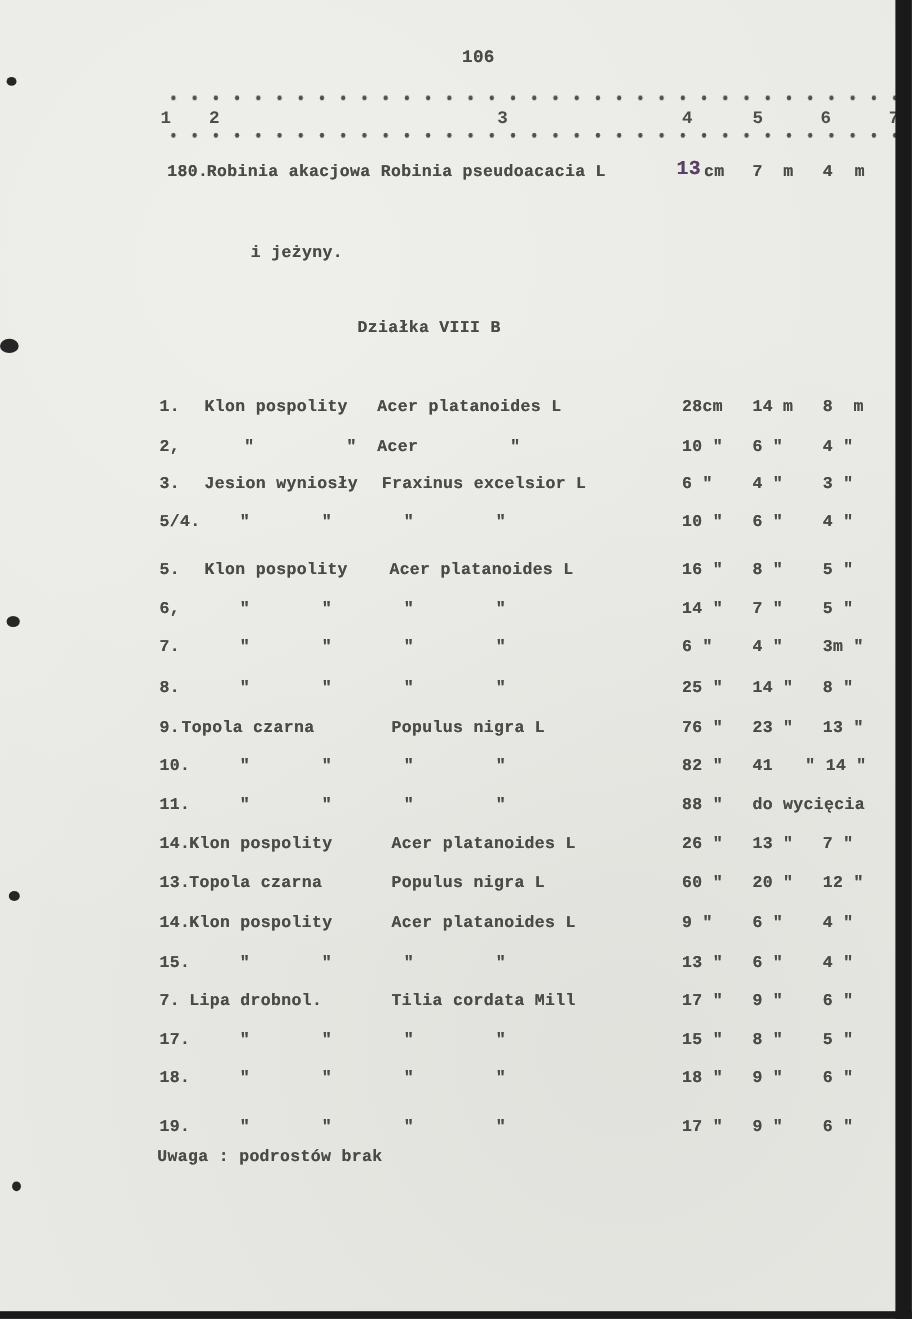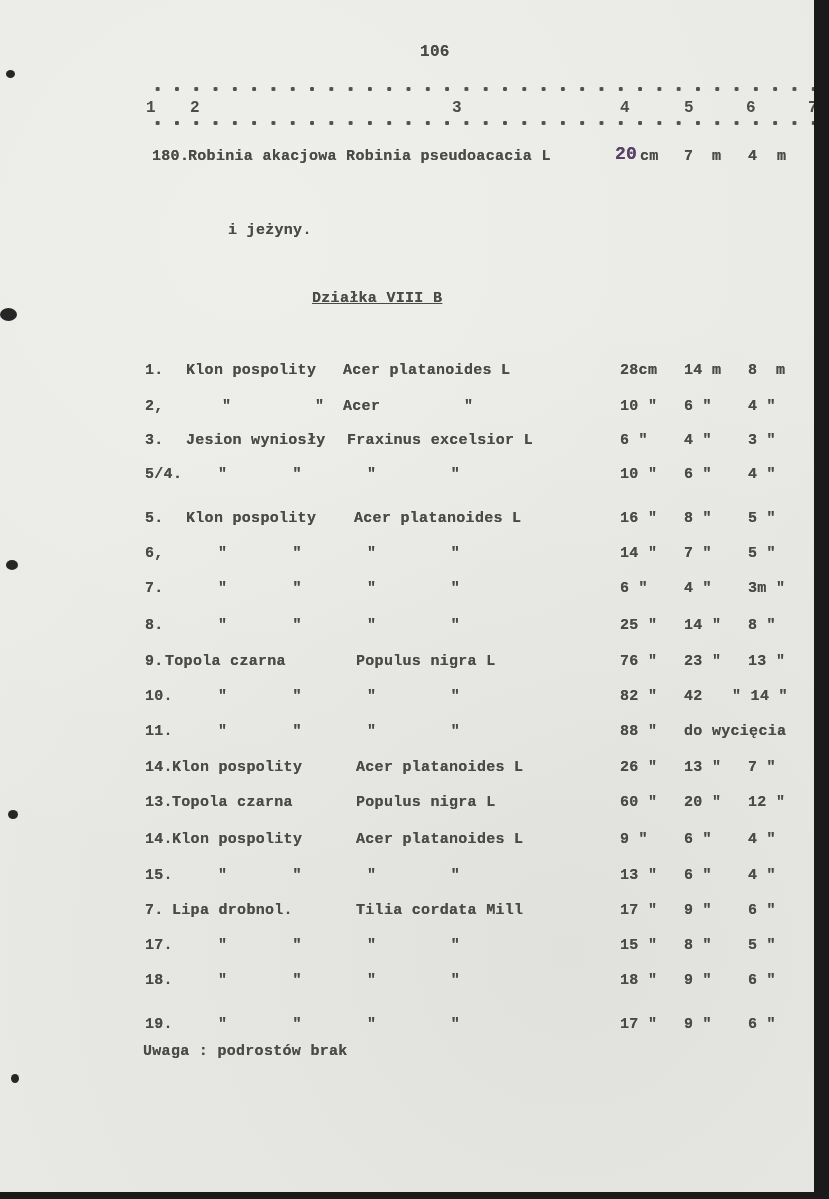--- a/index.html
+++ b/index.html
@@ -58,31 +58,31 @@
   <div class="colnum" style="left:190px;">2</div>
   <div class="colnum" style="left:452px;">3</div>
   <div class="colnum" style="left:620px;">4</div>
   <div class="colnum" style="left:684px;">5</div>
   <div class="colnum" style="left:746px;">6</div>
   <div class="colnum" style="left:808px;">7</div>
 
   <div>
     <span class="t" style="left:152px;top:148px;">180.</span>
     <span class="t" style="left:188px;top:148px;">Robinia akacjowa Robinia pseudoacacia L</span>
-    <span class="t ink" style="left:615px;top:144px;">20</span>
+    <span class="t ink" style="left:615px;top:144px;">13</span>
     <span class="t" style="left:640px;top:148px;">cm</span>
     <span class="t" style="left:684px;top:148px;">7</span>
     <span class="t" style="left:712px;top:148px;">m</span>
     <span class="t" style="left:748px;top:148px;">4</span>
     <span class="t" style="left:777px;top:148px;">m</span>
   </div>
 
   <div class="t" style="left:228px;top:222px;">i jeżyny.</div>
 
-  <div class="t" style="left:312px;top:290px;text-decoration:underline;">Działka VIII B</div>
+  <div class="t" style="left:325px;top:290px;">Działka VIII B</div>
 
   <div>
     <div class="row" style="top:362px;">
       <span class="t no">1.</span>
       <span class="t pl">Klon pospolity</span>
       <span class="t la">Acer platanoides L</span>
       <span class="t c1">28cm</span>
       <span class="t c2">14 m</span>
       <span class="t c3">8  m</span>
     </div>
@@ -148,21 +148,21 @@
       <span class="t la" style="left:356px;">Populus nigra L</span>
       <span class="t c1">76 "</span>
       <span class="t c2">23 "</span>
       <span class="t c3">13 "</span>
     </div>
     <div class="row" style="top:688px;text-align:right;">
       <span class="t no">10.</span>
       <span class="t pl" style="left:218px;">"       "</span>
       <span class="t la" style="left:367px;">"        "</span>
       <span class="t c1">82 "</span>
-      <span class="t c2">42</span>
+      <span class="t c2">41</span>
       <span class="t c3" style="left:732px;">" 14 "</span>
     </div>
     <div class="row" style="top:723px;">
       <span class="t no">11.</span>
       <span class="t pl" style="left:218px;">"       "</span>
       <span class="t la" style="left:367px;">"        "</span>
       <span class="t c1">88 "</span>
       <span class="t c2">do wycięcia</span>
       <span class="t c3"></span>
     </div>

